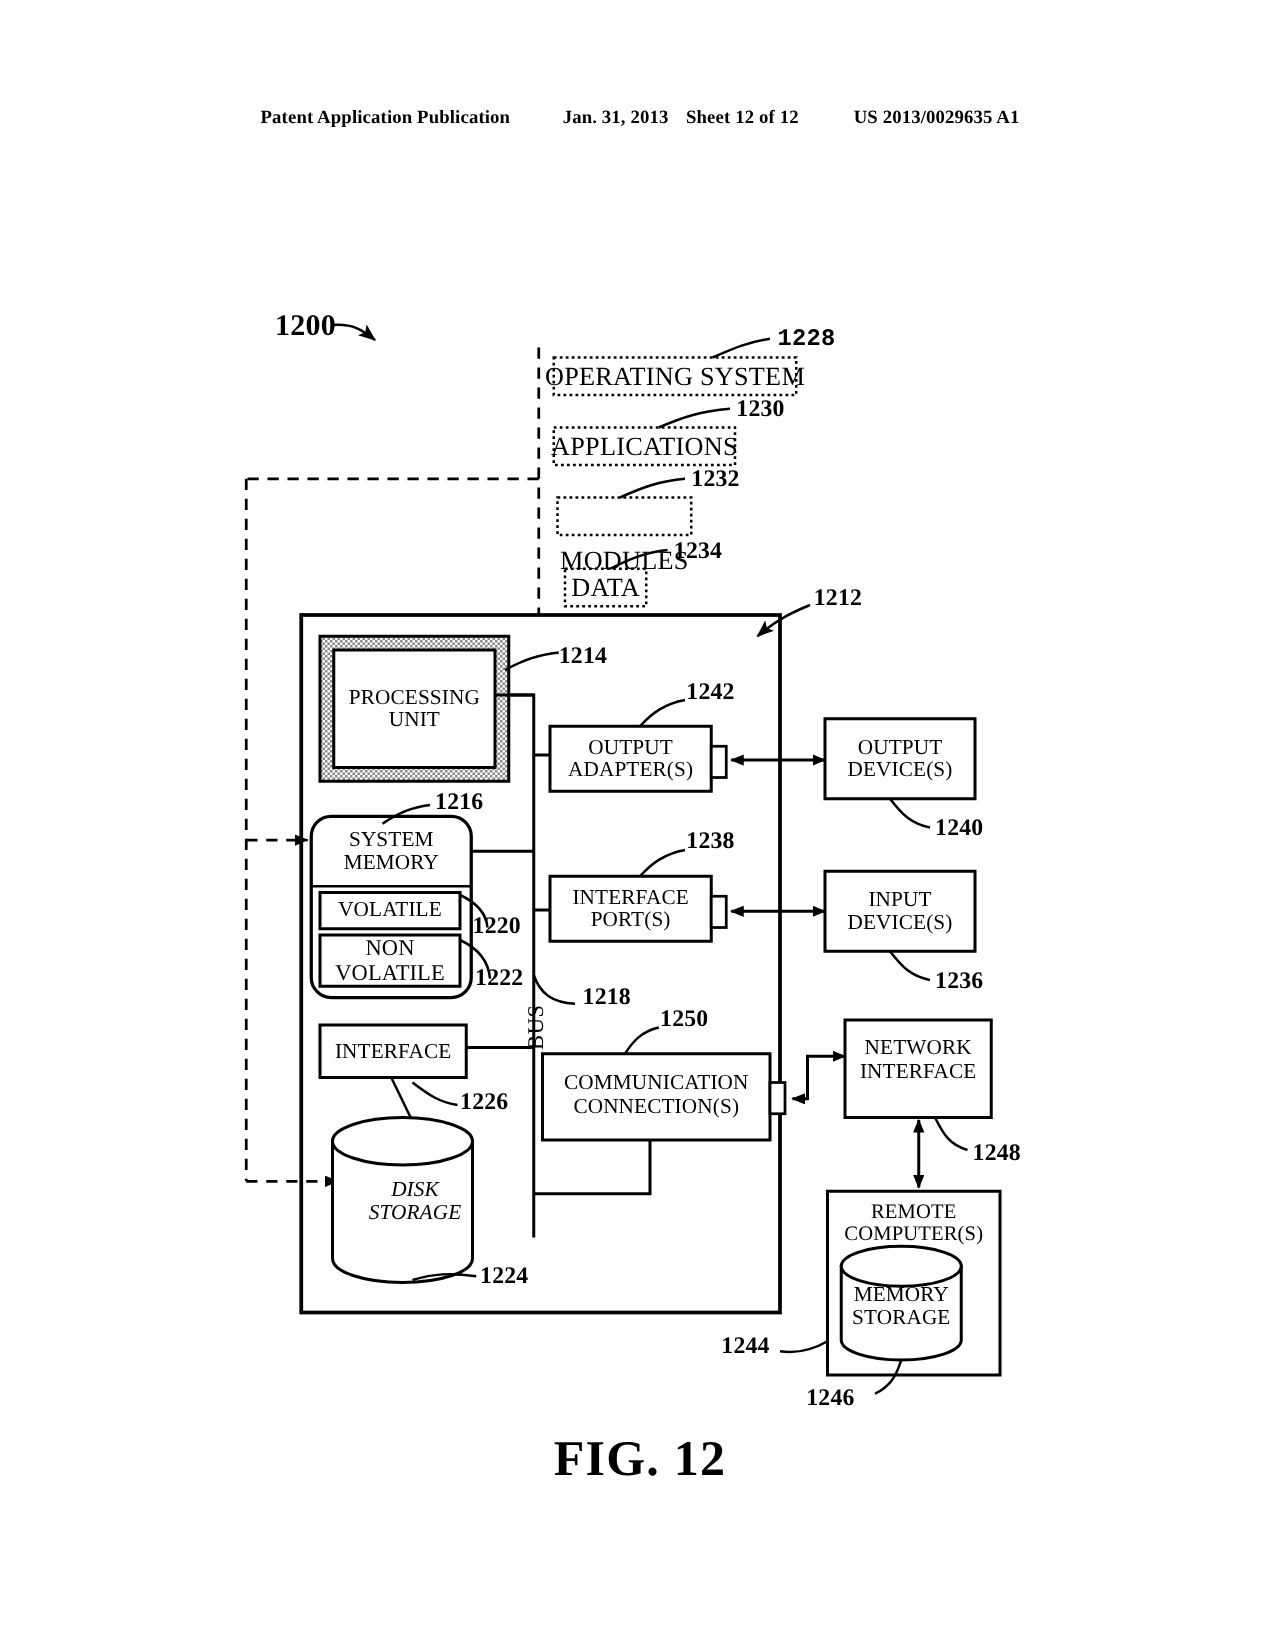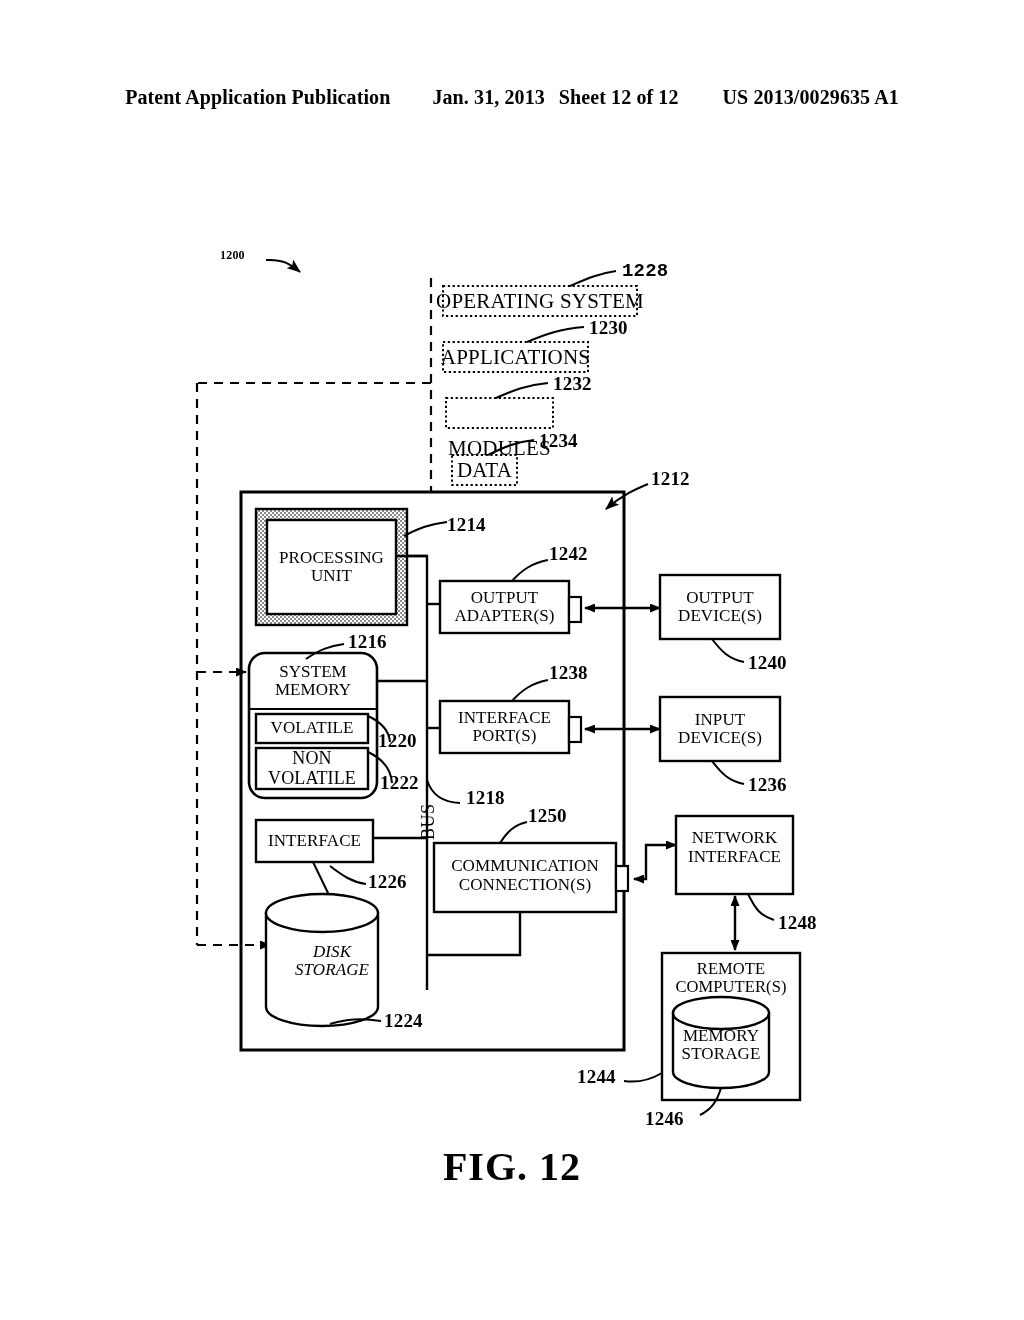--- a/index.html
+++ b/index.html
@@ -19,21 +19,21 @@
 
   
   #page-header {
     position: absolute;
     top: 86px;
     left: 0;
     width: 1024px;
     text-align: center;
     font-family: "Liberation Serif", serif;
     font-weight: bold;
-    font-size: 20px;
+    font-size: 15px;
     letter-spacing: 0.1px;
     white-space: nowrap;
   }
   #page-header .seg { display: inline-block; }
   #page-header .gap-a { display: inline-block; width: 42px; }
   #page-header .gap-b { display: inline-block; width: 14px; }
   #page-header .gap-c { display: inline-block; width: 44px; }
 
   
   #fig-caption {
@@ -269,21 +269,21 @@
 <div class="dash-label" style="left:443px; top:286px; width:194px; height:30px;">OPERATING SYSTEM</div>
 <div class="dash-label" style="left:443px; top:342px; width:145px; height:30px;">APPLICATIONS</div>
 <div class="dash-label" style="left:446px; top:398px; width:107px; height:30px;margin-top:35px;">MODULES</div>
 <div class="dash-label" style="left:452px; top:455px; width:65px; height:30px;">DATA</div>
 
 <div class="ref" style="left:622px; top:260px;font-family:Liberation Mono, monospace;">1228</div>
 <div class="ref" style="left:589px; top:317px;">1230</div>
 <div class="ref" style="left:553px; top:373px;">1232</div>
 <div class="ref" style="left:539px; top:430px;">1234</div>
 
-<div class="ref" style="left:220px; top:248px; font-size:12px;">1200</div>
+<div class="ref" style="left:220px; top:248px; font-size:24px;">1200</div>
 <div class="ref" style="left:651px; top:468px;">1212</div>
 
 <div class="boxlabel" style="left:267px; top:520px; width:129px; height:94px;">PROCESSING
 UNIT</div>
 <div class="ref" style="left:447px; top:514px;">1214</div>
 
 <div class="boxlabel" style="left:249px; top:655px; width:128px; height:52px;">SYSTEM
 MEMORY</div>
 <div class="ref" style="left:348px; top:631px;">1216</div>
 

